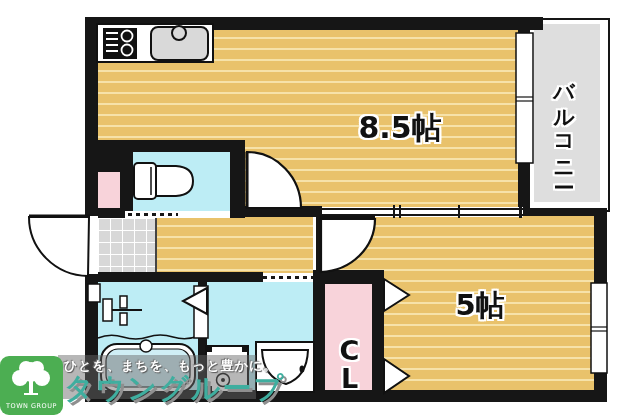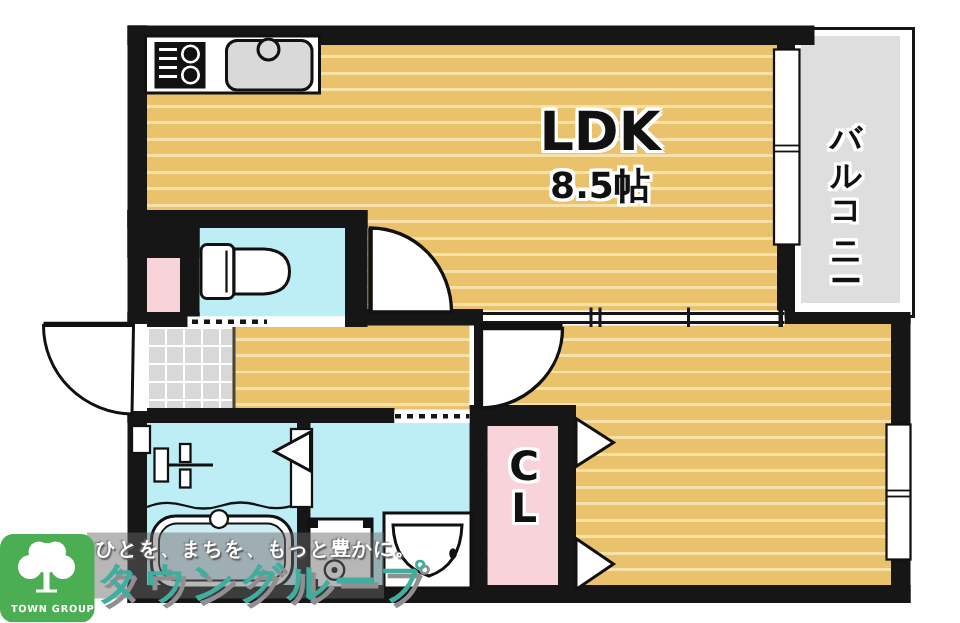--- a/index.html
+++ b/index.html
@@ -14,30 +14,30 @@
         background-image:linear-gradient(#ffffff 1.5px,transparent 1.5px),
                          linear-gradient(90deg,#ffffff 1.5px,transparent 1.5px);
         background-size:12px 12px;}
   .wall{background:#161616;}
   .dash{background:repeating-linear-gradient(90deg,#161616 0 4px,#ffffff 4px 8px);}
   
   .room-label{color:#111;font-weight:700;text-align:center;line-height:1.05;
     text-shadow:-2px -2px 0 #fff,2px -2px 0 #fff,-2px 2px 0 #fff,2px 2px 0 #fff,
                  0 -2px 0 #fff,0 2px 0 #fff,-2px 0 0 #fff,2px 0 0 #fff;}
   .vtext{writing-mode:vertical-rl;text-orientation:upright;letter-spacing:3px;}
-  .stack{word-break:break-all;line-height:1.05;}
+  .stack{word-break:break-all;line-height:1.05;margin-top:39px;}
   
   .wm-band{background:rgba(105,105,105,0.48);}
   .wm-tagline{color:#fff;font-size:13px;font-weight:700;letter-spacing:1px;white-space:nowrap;
     text-shadow:1px 1px 1px #555,-1px -1px 1px #777;}
   .wm-brand{color:#3fae9f;font-size:29px;font-weight:700;letter-spacing:2px;white-space:nowrap;
     text-shadow:3px 3px 0 #8f8f8f;}
   
   .logo{background:#4cae52;border-radius:9px;}
-  .logo-text{color:#fff;font-size:6.5px;font-weight:700;text-align:right;letter-spacing:.5px;}
+  .logo-text{color:#fff;font-size:6.5px;font-weight:400;text-align:center;letter-spacing:.5px;}
 </style>
 </head>
 <body>
 
 <div id="stage">
 
   <div class="abs wood" style="left:98px;top:28px;width:420px;height:182px;"></div>
   <div class="abs wood" style="left:98px;top:216px;width:215px;height:58px;"></div>
   <div class="abs tile" style="left:98px;top:218px;width:57px;height:56px;"></div>
   <div class="abs" style="left:155px;top:218px;width:2px;height:56px;background:#444;"></div>
@@ -174,22 +174,22 @@
       <line x1="516" y1="97" x2="533" y2="97" stroke="#111" stroke-width="1.2"></line>
       <line x1="516" y1="101" x2="533" y2="101" stroke="#111" stroke-width="1.2"></line>
     </g>
     <g>
       <rect x="591" y="283" width="16" height="90" fill="#fff" stroke="#111" stroke-width="1.5"></rect>
       <line x1="591" y1="327" x2="607" y2="327" stroke="#111" stroke-width="1.2"></line>
       <line x1="591" y1="331" x2="607" y2="331" stroke="#111" stroke-width="1.2"></line>
     </g>
   </svg>
 
-  <div class="abs room-label" style="left:330px;top:70px;width:140px;font-size:36px;">LDK</div>
-  <div class="abs room-label" style="left:330px;top:112px;width:140px;font-size:24px;">8.5帖</div>
+  <div class="abs room-label" style="left:330px;top:112px;width:140px;font-size:30px;">8.5帖</div>
+  <div class="abs room-label" style="left:400px;top:290px;width:160px;font-size:29px;">5帖</div>
   <div class="abs room-label vtext" style="left:553px;top:38px;height:170px;font-size:21px;">バルコニー</div>
   <div class="abs room-label stack" style="left:336px;top:298px;width:27px;font-size:27px;">CL</div>
 
   <div class="abs wm-band" style="left:58px;top:355px;width:198px;height:44px;"></div>
   <div class="abs wm-brand" style="left:64px;top:369px;">タウングループ</div>
   <div class="abs wm-tagline" style="left:64px;top:357px;">ひとを、まちを、もっと豊かに。</div>
 
   <div class="abs logo" style="left:0px;top:356px;width:63px;height:59px;">
     <svg class="abs" style="left:0;top:0;" width="63" height="45" viewBox="0 0 63 45">
       <circle cx="31" cy="16" r="10" fill="#fff"></circle>

